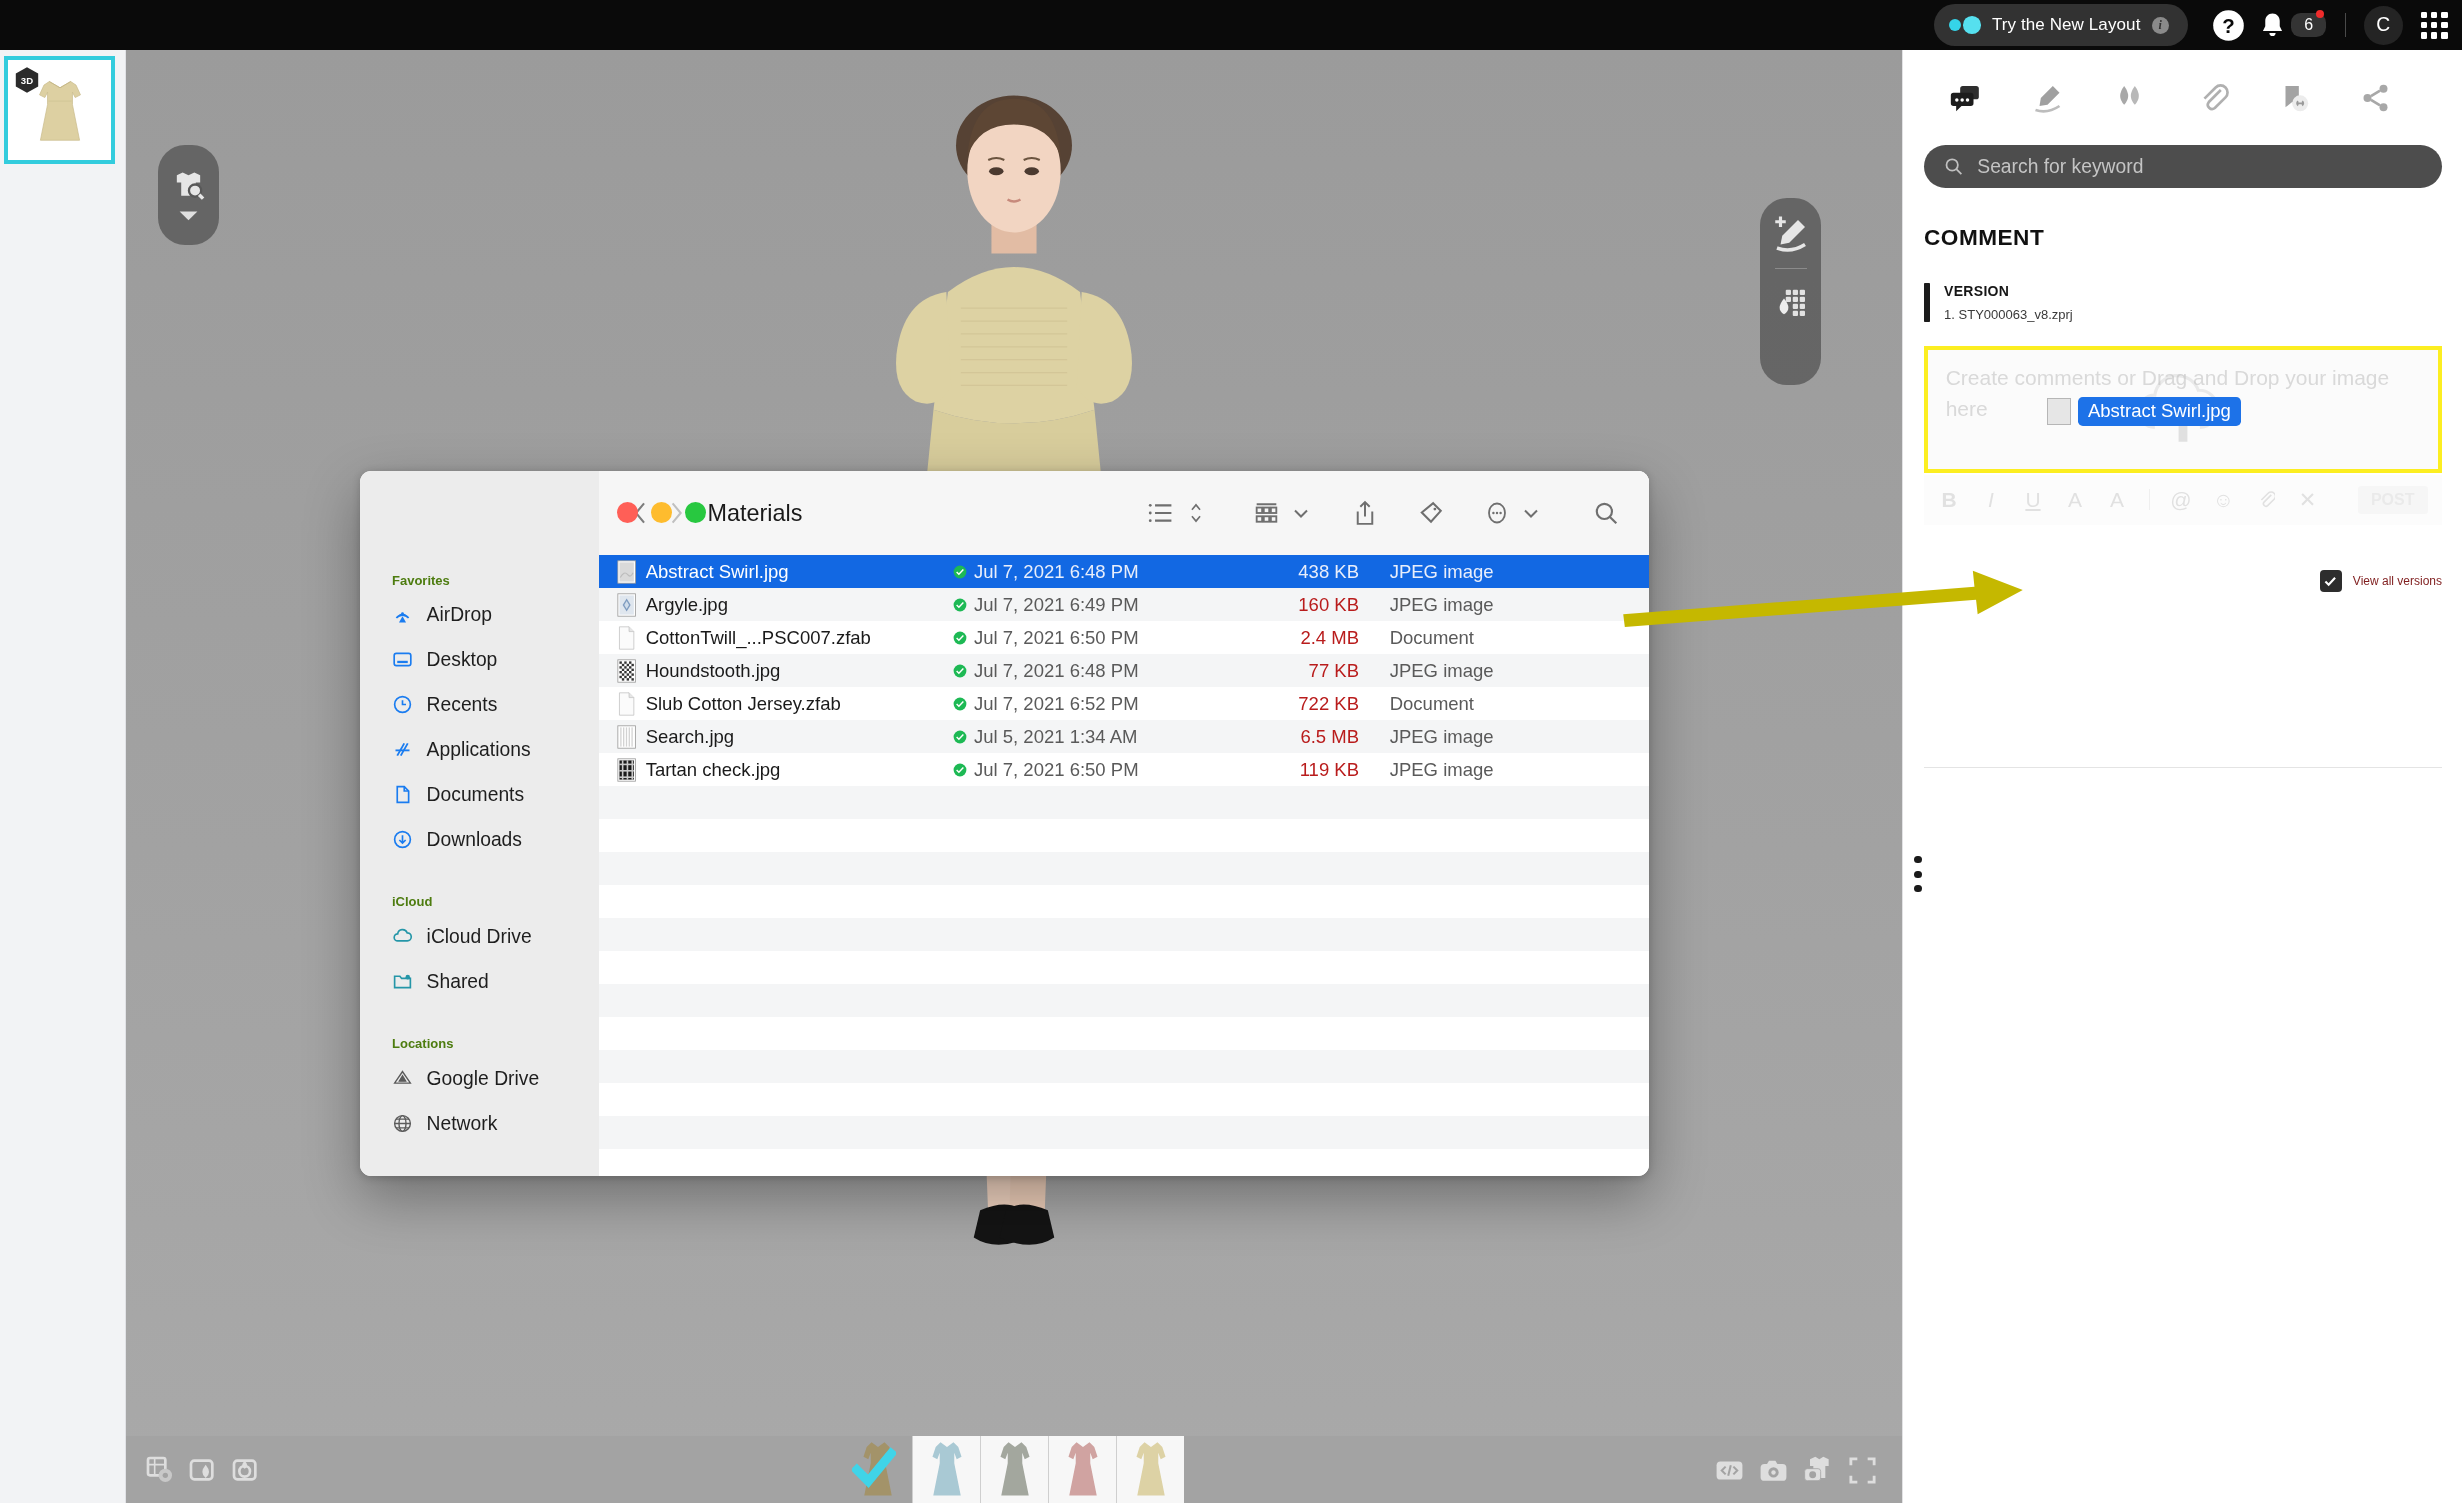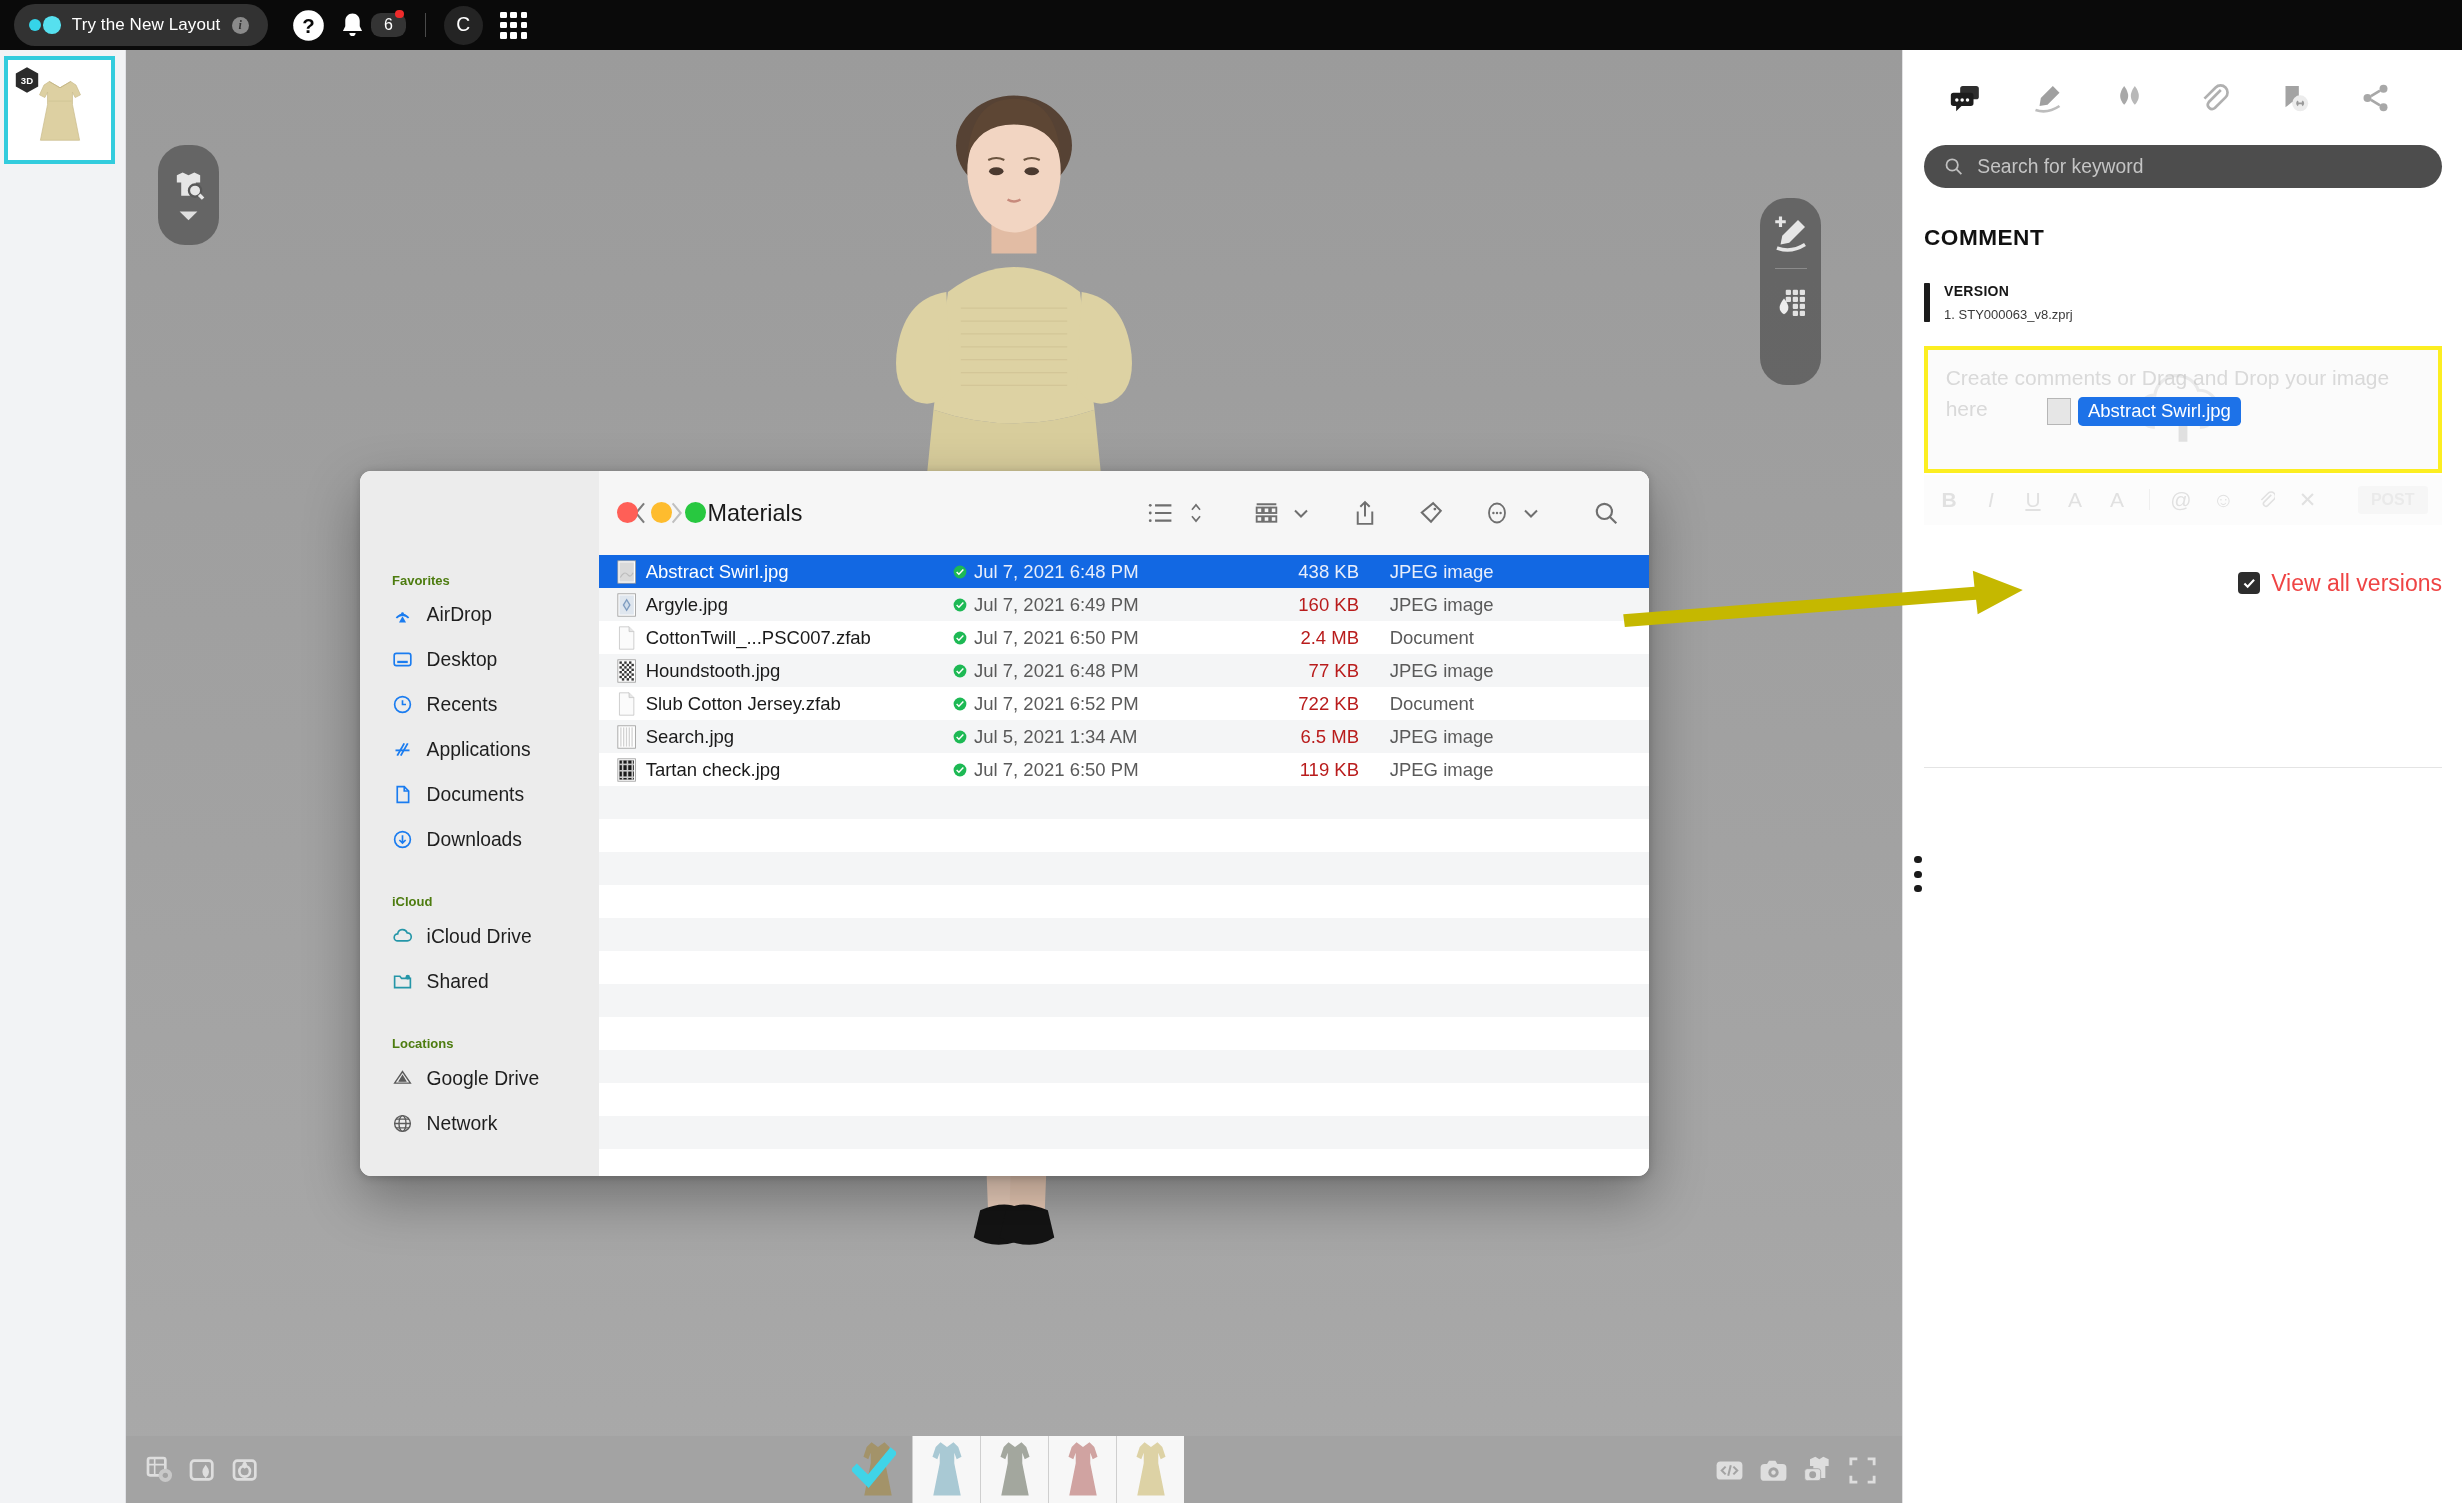--- a/index.html
+++ b/index.html
@@ -7,22 +7,22 @@
   body {
     font-family: "Liberation Sans", sans-serif;
     background: #ffffff;
     position: relative;
   }
 
   
   #topbar {
     position: absolute; left: 0; top: 0; width: 2462px; height: 50px;
     background: #0a0a0a;
-    display: flex; align-items: center; justify-content: flex-start;
-    padding-right: 14.5px; gap: 0px; padding-left: 14px;
+    display: flex; align-items: center; justify-content: flex-end;
+    padding-right: 14.5px; gap: 0px;
   }
   .new-layout-pill {
     display: flex; align-items: center; gap: 11.3px;
     background: #323232; border-radius: 27px;
     height: 42px; padding: 0 19.3px 0 14.5px; margin-right: 22.6px;
     cursor: pointer;
   }
   .pill-toggle {
     width: 32px; height: 17.7px; position: relative;
   }
@@ -184,21 +184,21 @@
     font-size: 16px; font-weight: bold; padding: 4.8px 13px; border-radius: 3.2px; }
 
   #viewall-row {
     display: flex; align-items: center; justify-content: flex-end;
     gap: 11.3px; margin: 45px 21px 0 21px;
   }
   .chk {
     width: 22px; height: 22px; border-radius: 4px; background: #2d2d2d;
     display: flex; align-items: center; justify-content: center; cursor: pointer;
   }
-  #viewall-label { font-size: 23px; color: #ef4444; }
+  #viewall-label { font-size: 12px; color: #7f1d1d; }
   #rp-divider-line { position: absolute; left: 21px; right: 21px; top: 717px;
     height: 0.8px; background: #e4e4e4; }
   #rp-handle {
     position: absolute; left: 11.3px; top: 806px; display: flex;
     flex-direction: column; gap: 7.3px; cursor: grab;
   }
   #rp-handle i { width: 7.3px; height: 7.3px; border-radius: 50%; background: #1a1a1a; }
 
   
   #finder {

